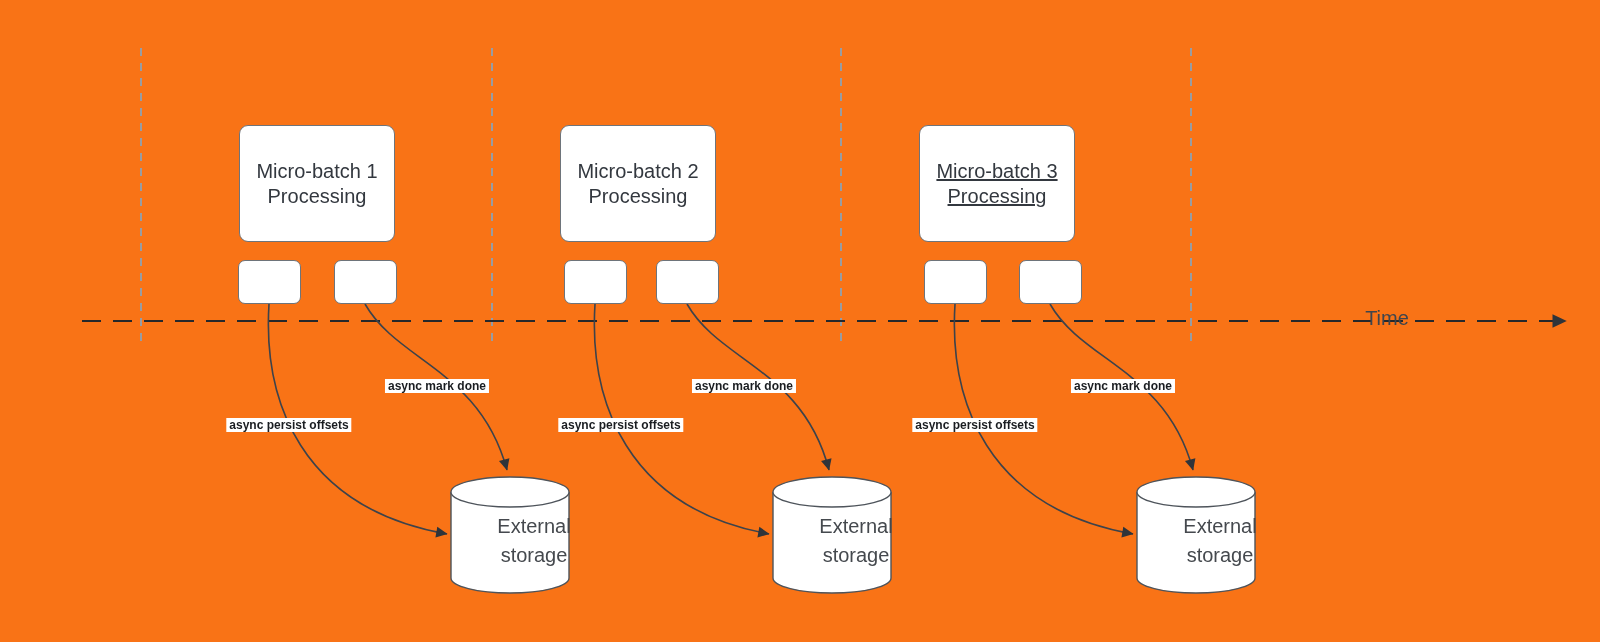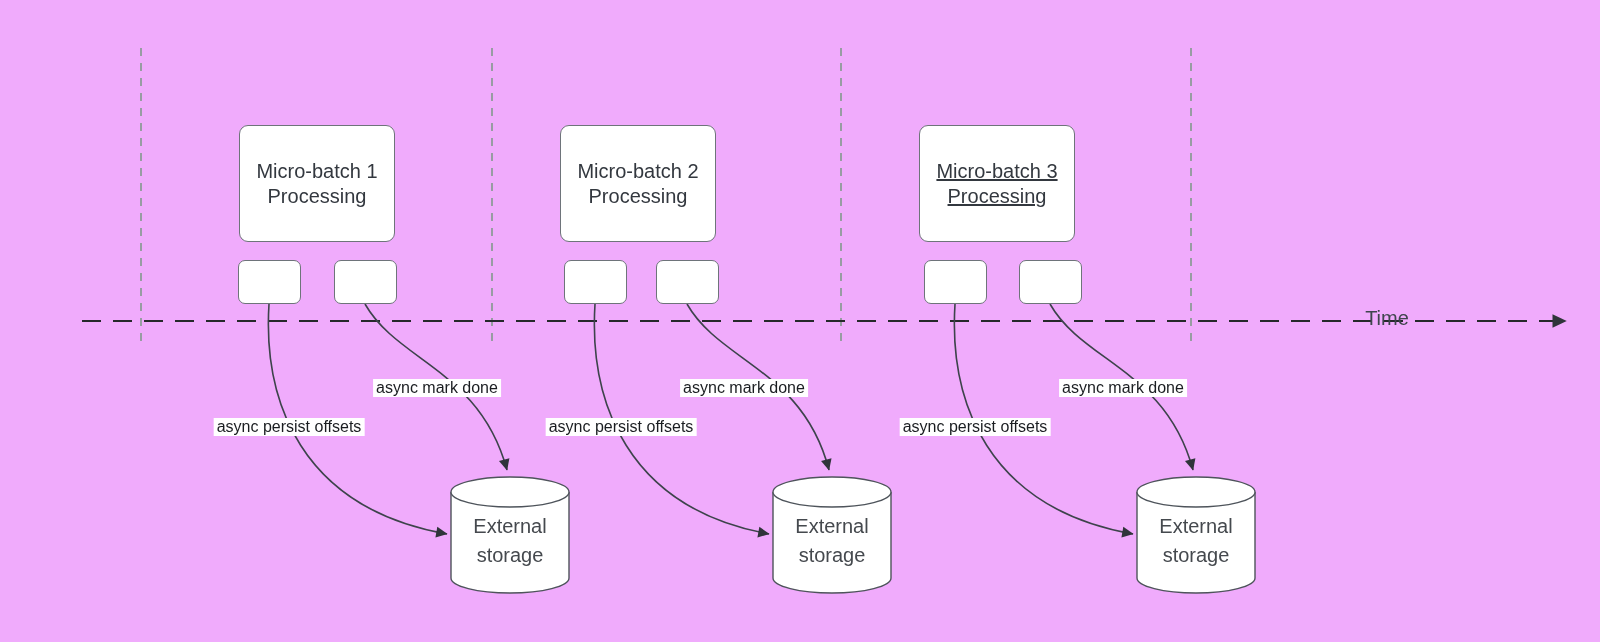--- a/index.html
+++ b/index.html
@@ -1,20 +1,20 @@
 <!DOCTYPE html>
 <html><head>
 <meta charset="utf-8">
 <style>
   html, body { margin: 0; padding: 0; background: #ffffff; }
   #canvas {
     position: relative;
     width: 1600px;
     height: 642px;
-    background: #f0abfc;
+    background: #f97316;
     font-family: "Liberation Sans", sans-serif;
     overflow: hidden;
   }
   #connectors {
     position: absolute;
     left: 0; top: 0;
     width: 1600px; height: 642px;
   }
   .gridline {
     stroke: #989ca3;
@@ -60,33 +60,34 @@
     border: 1px solid #6e747a;
     border-radius: 7px;
     background: #ffffff;
     box-sizing: border-box;
   }
   .async-label {
     position: absolute;
     transform: translateX(-50%);
     background: #ffffff;
     padding: 0 3px;
-    font-size: 16px;
-    font-weight: normal;
+    font-size: 12px;
+    font-weight: bold;
     color: #1a1d21;
     white-space: nowrap;
   }
   .storage-label {
     position: absolute;
     transform: translateX(-50%);
     text-align: center;
     font-size: 20px;
     line-height: 29px;
     color: #45494e;
     white-space: pre-line;
+    margin-left: 24px;
   }
   .time-label {
     position: absolute;
     transform: translateX(-50%);
     font-size: 20px;
     color: #3f454d;
     white-space: nowrap;
   }
 </style>
 </head>

